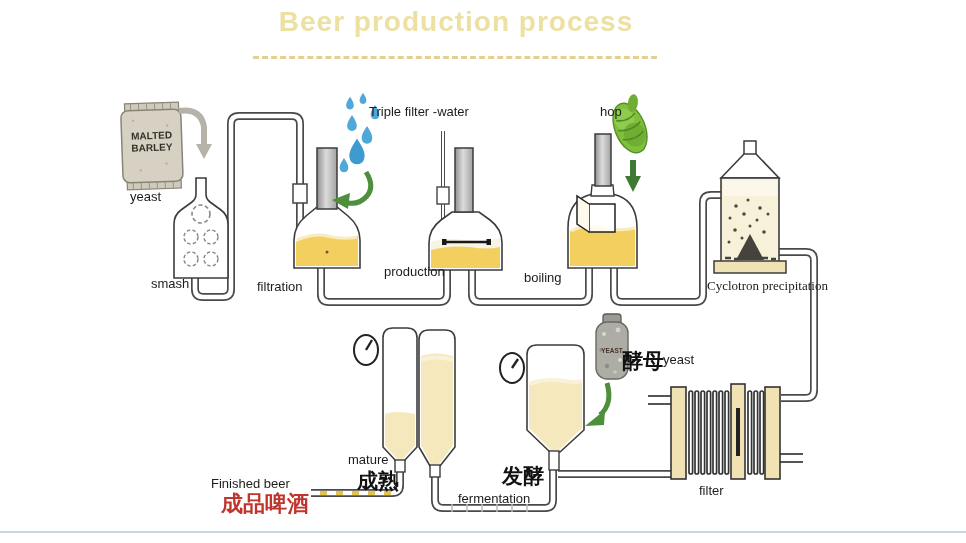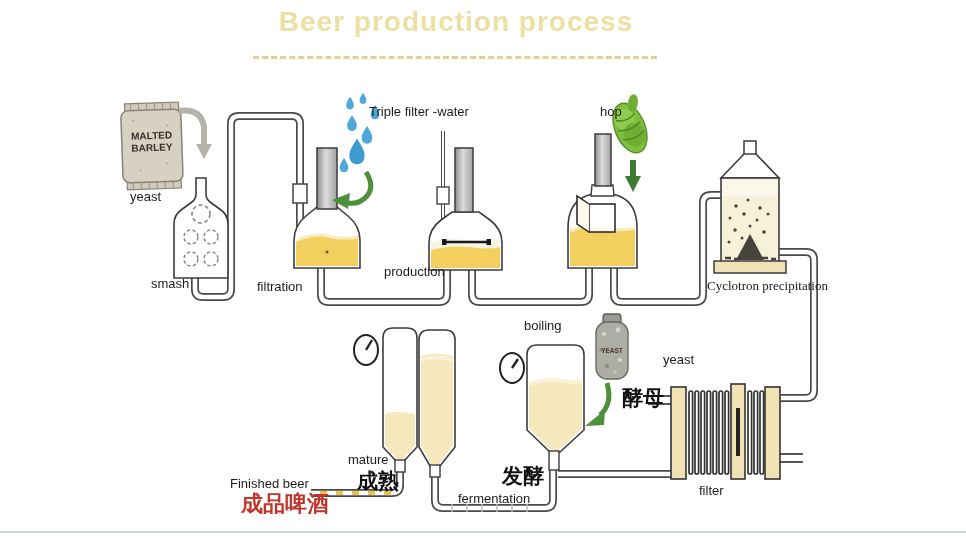--- a/index.html
+++ b/index.html
@@ -13,21 +13,21 @@
   svg{position:absolute;left:0;top:0;}
   .po{stroke:#4a4a4a;stroke-width:8;fill:none;}
   .pi{stroke:#ffffff;stroke-width:4.6;fill:none;}
   .pot{stroke:#4a4a4a;stroke-width:4;fill:none;}
   .pit{stroke:#ffffff;stroke-width:2;fill:none;}
   .vessel{fill:#ffffff;stroke:#3c3c3c;stroke-width:1.6;}
   .beer{fill:#f2cf5e;stroke:none;}
   .palebeer{fill:#f5e8bc;stroke:none;}
   .lbl{position:absolute;font-size:13px;color:#1c1c1c;white-space:nowrap;}
   .lbl-cn{position:absolute;font-size:21px;font-weight:700;color:#111;white-space:nowrap;}
-  .lbl-red{position:absolute;font-size:22px;font-weight:700;color:#c0342c;white-space:nowrap;margin-left:20px;}
+  .lbl-red{position:absolute;font-size:22px;font-weight:700;color:#c0342c;white-space:nowrap;}
 </style>
 </head>
 <body>
 
 <div class="canvas">
 
   <div class="title">Beer production process</div>
   <div class="title-divider"></div>
 
   <svg width="966" height="543" viewBox="0 0 966 543">
@@ -266,26 +266,26 @@
       <path d="M585 426 L605 410 L604 425 Z" fill="#4e8f3c"></path>
     </g>
   </svg>
 
   <span class="lbl" style="left:130px;top:189px;">yeast</span>
   <span class="lbl" style="left:131px;top:276px;margin-left:20px;">smash</span>
   <span class="lbl" style="left:369px;top:104px;">Triple filter -water</span>
   <span class="lbl" style="left:257px;top:279px;">filtration</span>
   <span class="lbl" style="left:384px;top:264px;">production</span>
   <span class="lbl" style="left:584px;top:104px;padding-left:16px;">hop</span>
-  <span class="lbl" style="left:524px;top:270px;margin-top:48px;">boiling</span>
+  <span class="lbl" style="left:524px;top:270px;">boiling</span>
   <span class="lbl" style="left:707px;top:278px;font-family:Liberation Serif, serif;">Cyclotron precipitation</span>
-  <span class="lbl-cn" style="left:622px;top:347px;margin-top:37px;">酵母</span>
+  <span class="lbl-cn" style="left:622px;top:347px;">酵母</span>
   <span class="lbl" style="left:663px;top:352px;">yeast</span>
   <span class="lbl" style="left:348px;top:452px;text-align:center;">mature</span>
   <span class="lbl-cn" style="left:357px;top:467px;">成熟</span>
   <span class="lbl" style="left:458px;top:451px;margin-top:40px;">fermentation</span>
   <span class="lbl-cn" style="left:502px;top:462px;">发酵</span>
   <span class="lbl" style="left:699px;top:483px;">filter</span>
-  <span class="lbl" style="left:230px;top:476px;">Finished beer</span>
+  <span class="lbl" style="left:211px;top:476px;">Finished beer</span>
   <span class="lbl-red" style="left:221px;top:489px;">成品啤酒</span>
 
   <div class="bottom-line"></div>
 </div>
 
 </body></html>

